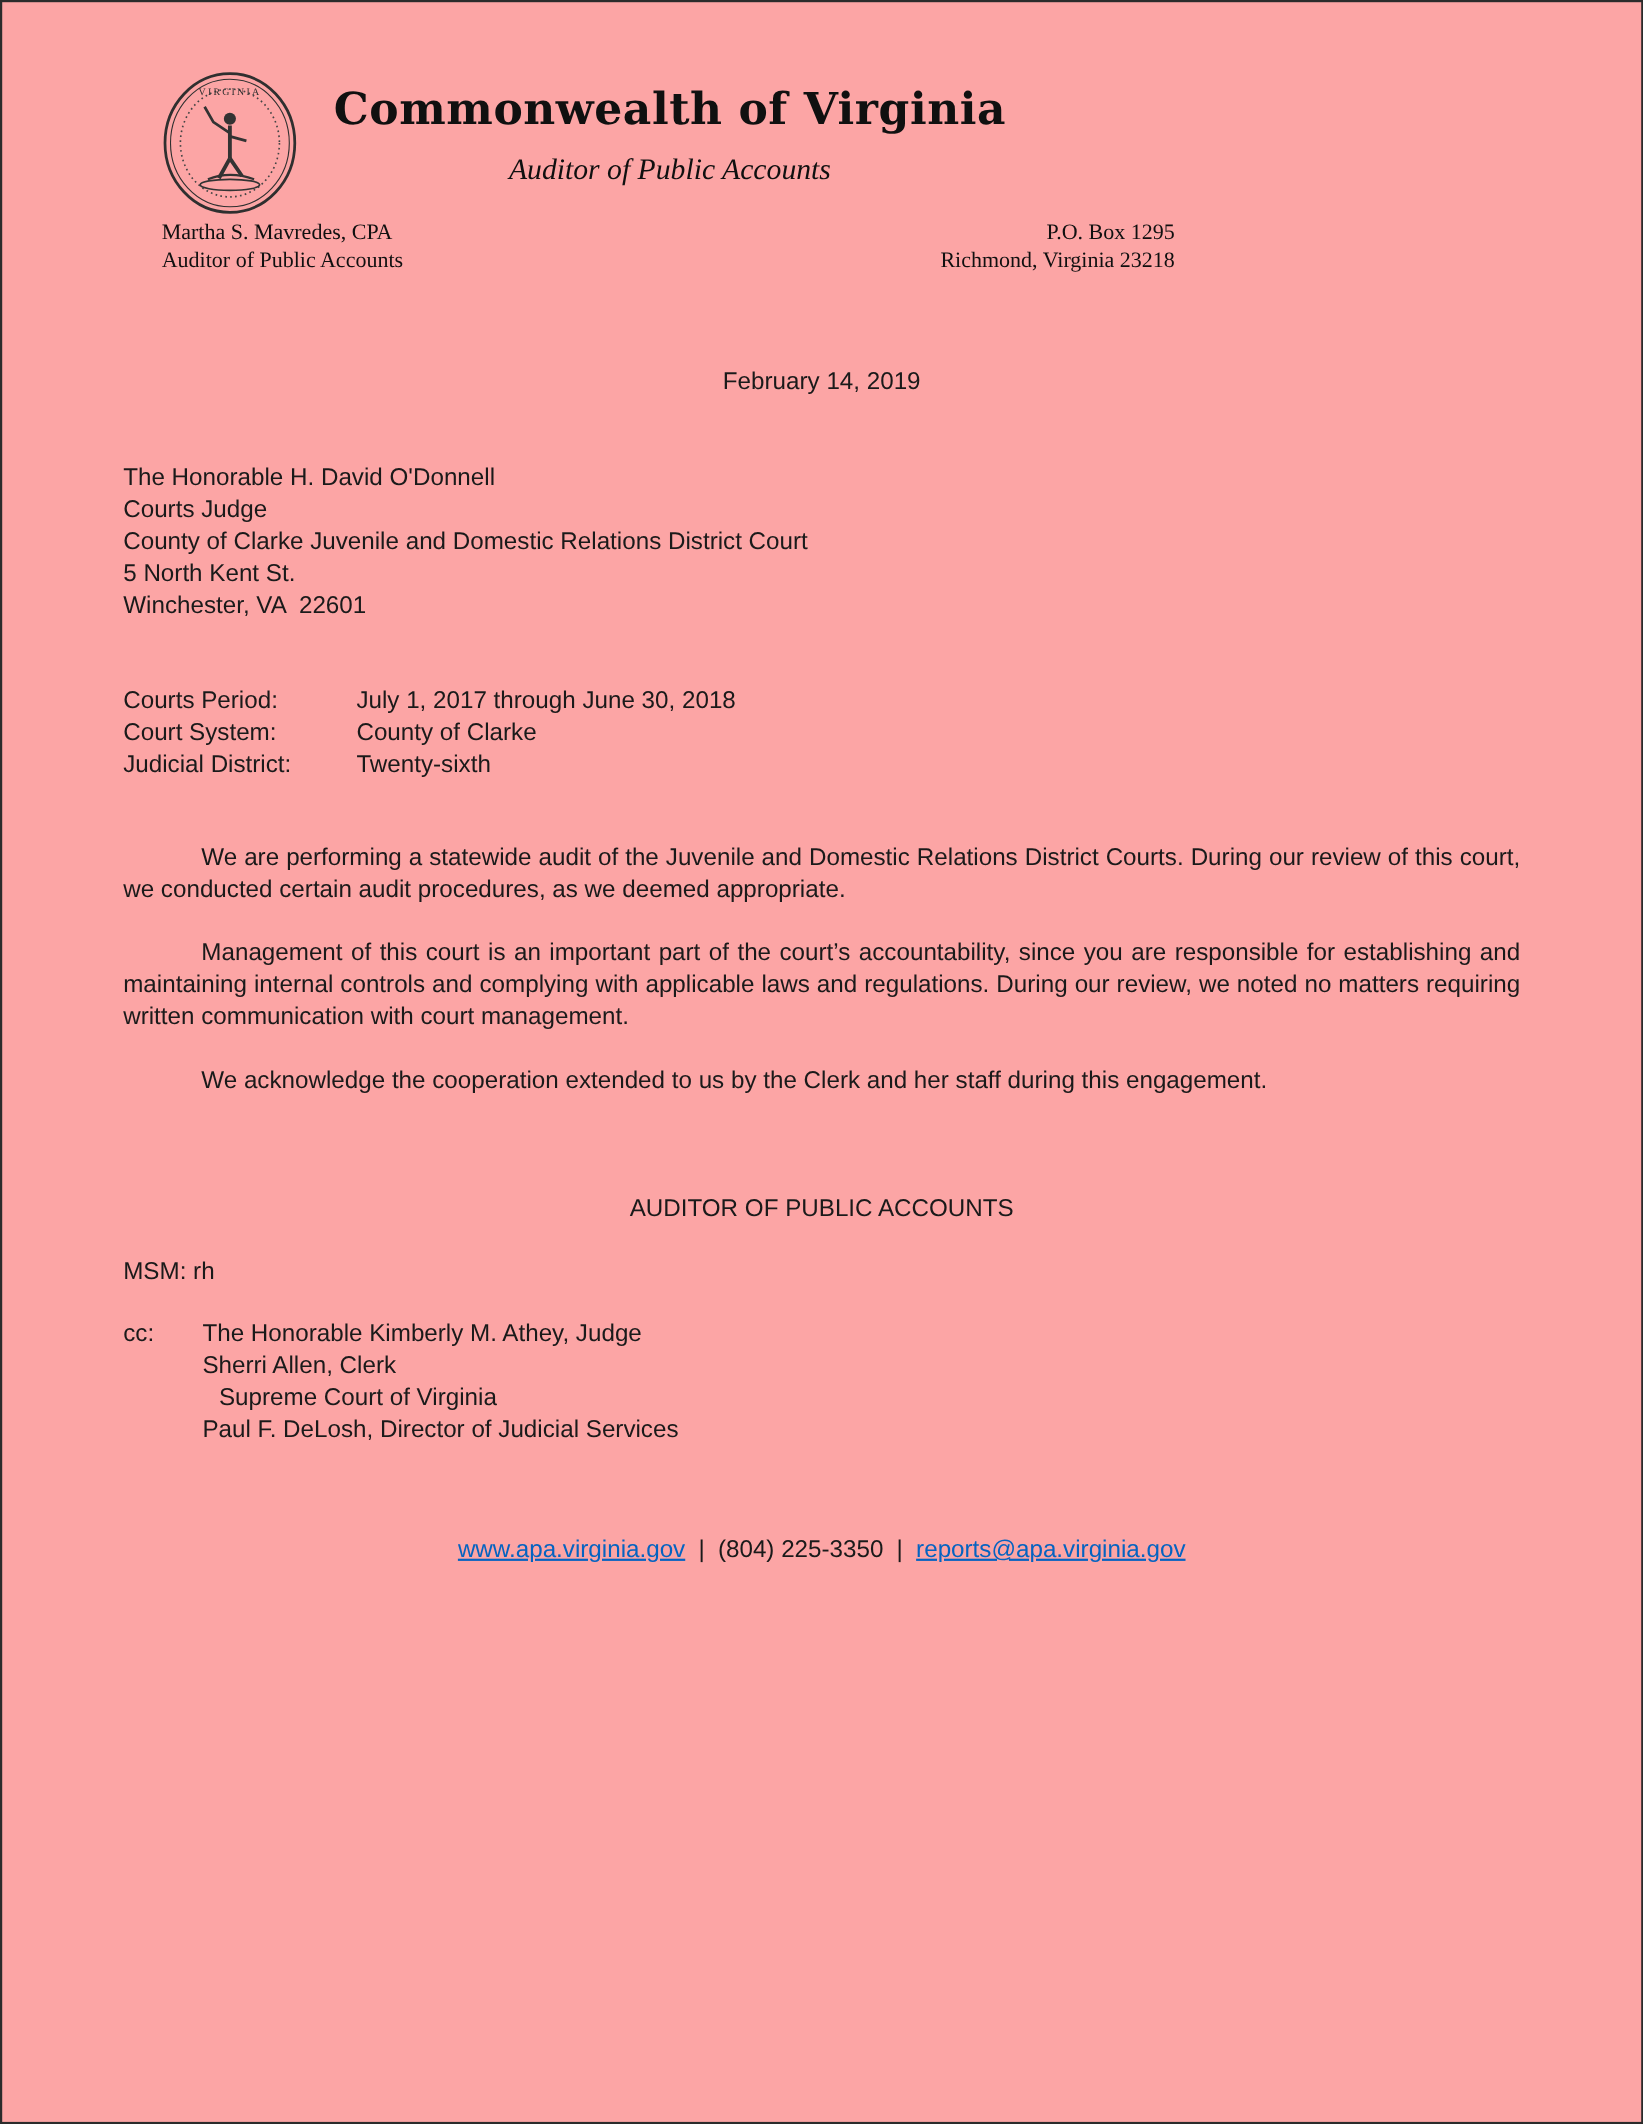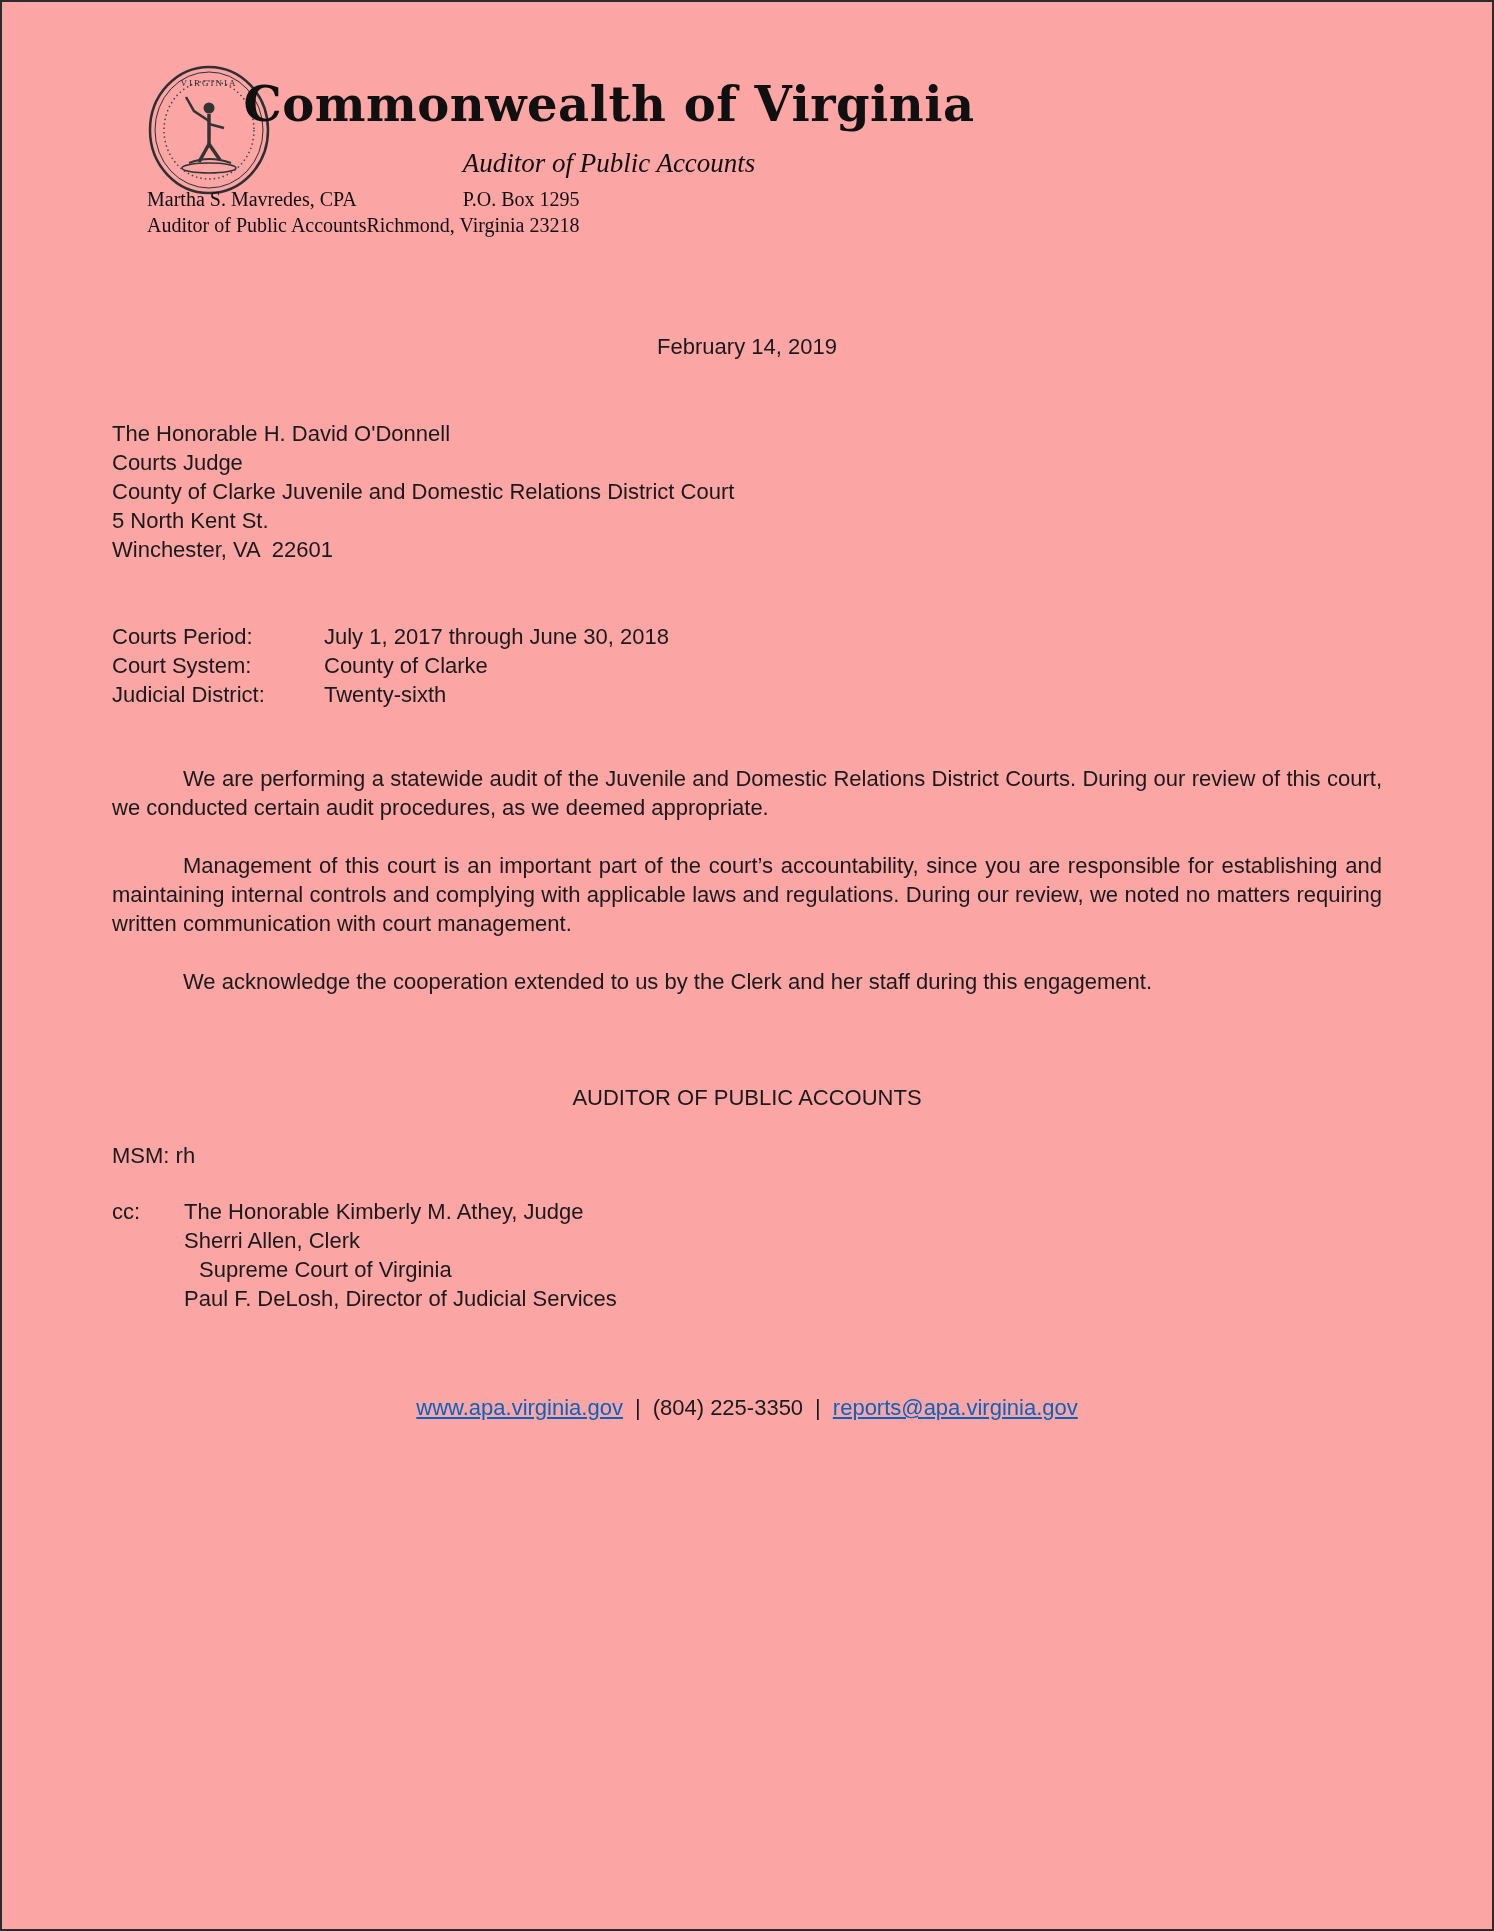--- a/index.html
+++ b/index.html
@@ -18,35 +18,35 @@
     position: relative;
     overflow: hidden;
   }
   
   .letterhead { position: relative; height: 250px; }
   .seal { position: absolute; left: 145px; top: 62px; width: 124px; height: 132px; }
   .title-block { position: absolute; left: 0; top: 74px; width: 1214px; text-align: center; }
   .org-name {
     font-family: "DejaVu Serif", serif;
     font-weight: 700;
-    font-size: 48px;
+    font-size: 40px;
     color: #101010;
     letter-spacing: 0.5px;
   }
   .org-sub {
     font-family: "Liberation Serif", serif;
     font-style: italic;
     font-size: 27px;
     color: #101010;
     margin-top: 16px;
   }
   .head-row {
     position: absolute;
-    top: 184px; left: 145px; right: 424px;
-    display: flex; 
+    top: 196px; left: 145px; right: 424px;
+    display: flex; justify-content: space-between;
     font-family: "Liberation Serif", serif;
     font-size: 20px; line-height: 26px; color: #101010;
   }
   .head-right { text-align: right; }
   
   .content { padding: 0 110px; font-size: 22px; line-height: 29px; }
   .date-line { margin-top: 80px; text-align: center; }
   .recipient { margin-top: 58px; }
   .recipient div { white-space: pre-wrap; }
   .details { margin-top: 58px; display: grid; grid-template-columns: 212px 1fr; }

